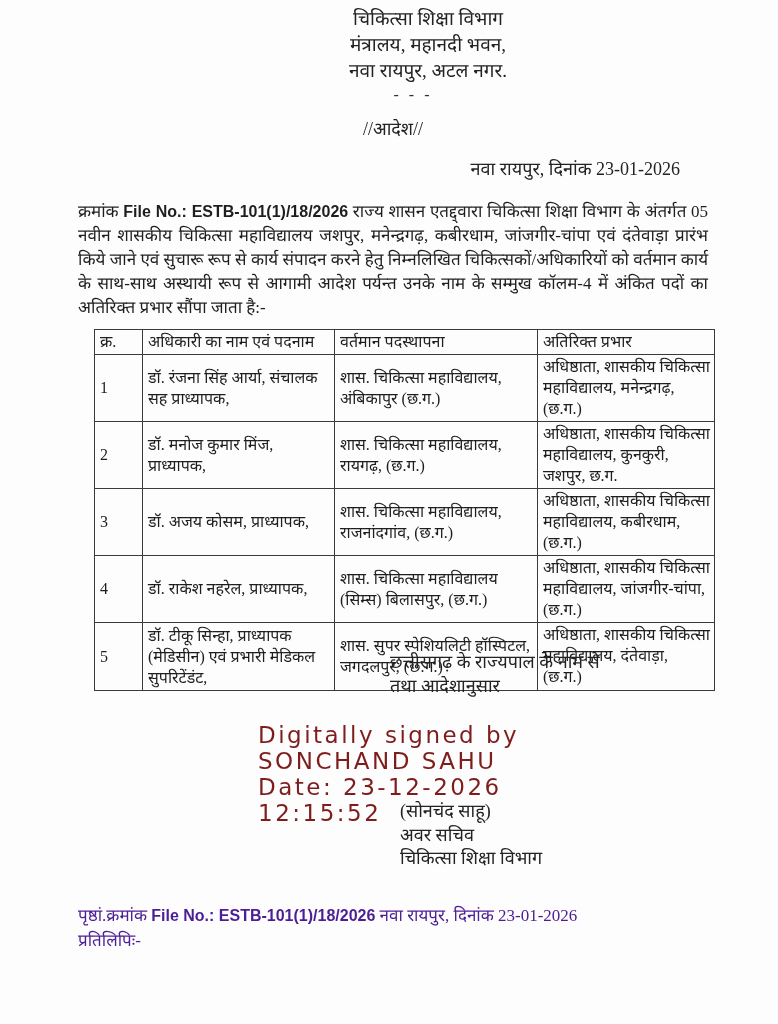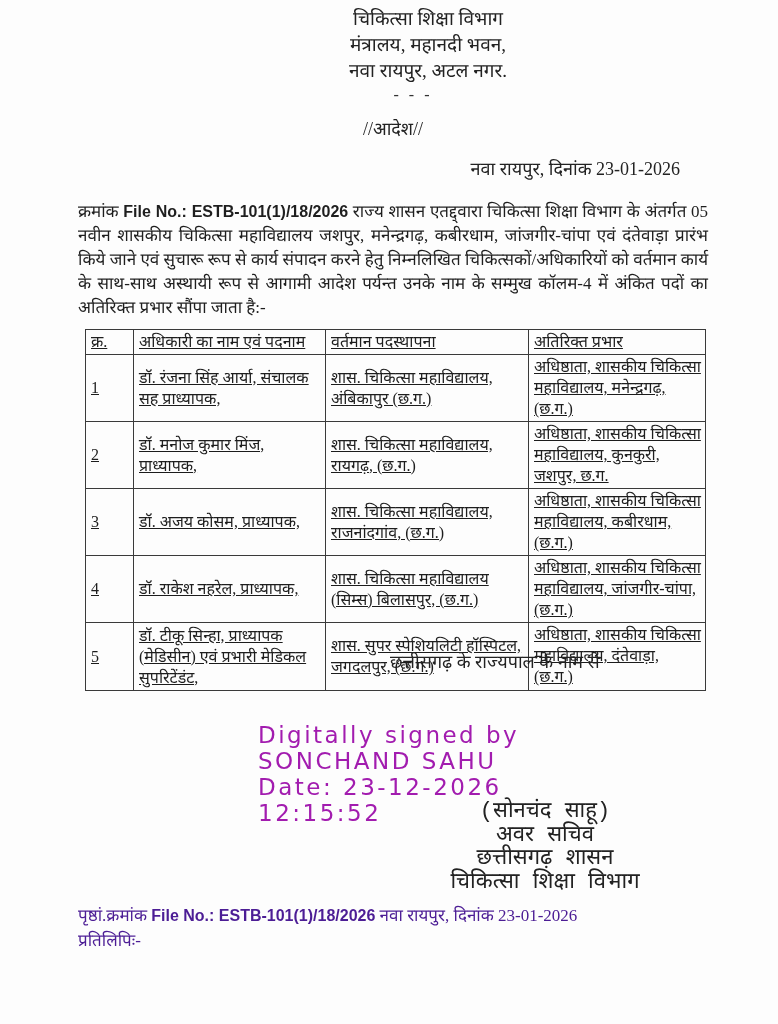--- a/index.html
+++ b/index.html
@@ -57,24 +57,23 @@
     line-height: 24px;
     text-align: justify;
     color: #1e1e1e;
   }
   .intro .bold { font-weight: bold; font-family: "Liberation Sans", "DejaVu Sans", sans-serif; font-size: 16px; }
 
   
   table.order-table {
     border-collapse: collapse;
     margin-top: 9px;
-    margin-left: 7px;
+    margin-left: 16px;
     table-layout: fixed;
     width: 620px;
-    text-decoration: underline;
   }
   table.order-table th, table.order-table td {
     border: 1.6px solid #3a3a3a;
     font-size: 16px;
     line-height: 21px;
     padding: 1px 4px 2px 5px;
     font-weight: normal;
     text-align: left;
     color: #1e1e1e;
     overflow: hidden;
@@ -103,34 +102,32 @@
   }
 
   
   .dsig {
     position: absolute;
     left: 258px; top: 722px;
     font-family: "DejaVu Sans", "Liberation Sans", sans-serif;
     font-size: 23px;
     line-height: 26px;
     letter-spacing: 2.5px;
-    color: #a21caf;
+    color: #7f1d1d;
     white-space: nowrap;
   }
 
   
   .signatory {
     position: absolute;
     left: 400px; width: 290px;
     top: 800px;
-    text-align: center;
-    font-size: 22px;
+    font-size: 18px;
     line-height: 23.5px;
     color: #222;
-    font-family: Liberation Mono, monospace;
   }
 
   
   .footer {
     position: absolute;
     left: 78px; top: 903px;
     font-size: 17px;
     line-height: 25px;
     color: #4c1d95;
   }
@@ -197,33 +194,33 @@
         <td class="sno">5</td>
         <td class="name">डॉ. टीकू सिन्हा, प्राध्यापक (मेडिसीन) एवं प्रभारी मेडिकल सुपरिटेंडंट,</td>
         <td class="cur">शास. सुपर स्पेशियलिटी हॉस्पिटल, जगदलपुर, (छ.ग.)</td>
         <td class="add">अधिष्ठाता, शासकीय चिकित्सा महाविद्यालय, दंतेवाड़ा, (छ.ग.)</td>
       </tr>
     </tbody>
   </table>
 
   <div class="signoff">
     <div>छत्तीसगढ़ के राज्यपाल के नाम से</div>
+    <div>तथा आदेशानुसार</div>
   </div>
 
   <div class="dsig">
     <div>Digitally signed by</div>
     <div>SONCHAND SAHU</div>
     <div>Date: 23-12-2026</div>
     <div>12:15:52</div>
   </div>
 
   <div class="signatory">
     <div>(सोनचंद साहू)</div>
     <div>अवर सचिव</div>
-    <div>छत्तीसगढ़ शासन</div>
     <div>चिकित्सा शिक्षा विभाग</div>
   </div>
 
   <div class="footer">
     <div><span>पृष्ठां.क्रमांक </span><span class="bold">File No.:  ESTB-101(1)/18/2026</span><span> नवा रायपुर, दिनांक 23-01-2026</span></div>
     <div>प्रतिलिपिः-</div>
   </div>
 
 </div>
 

